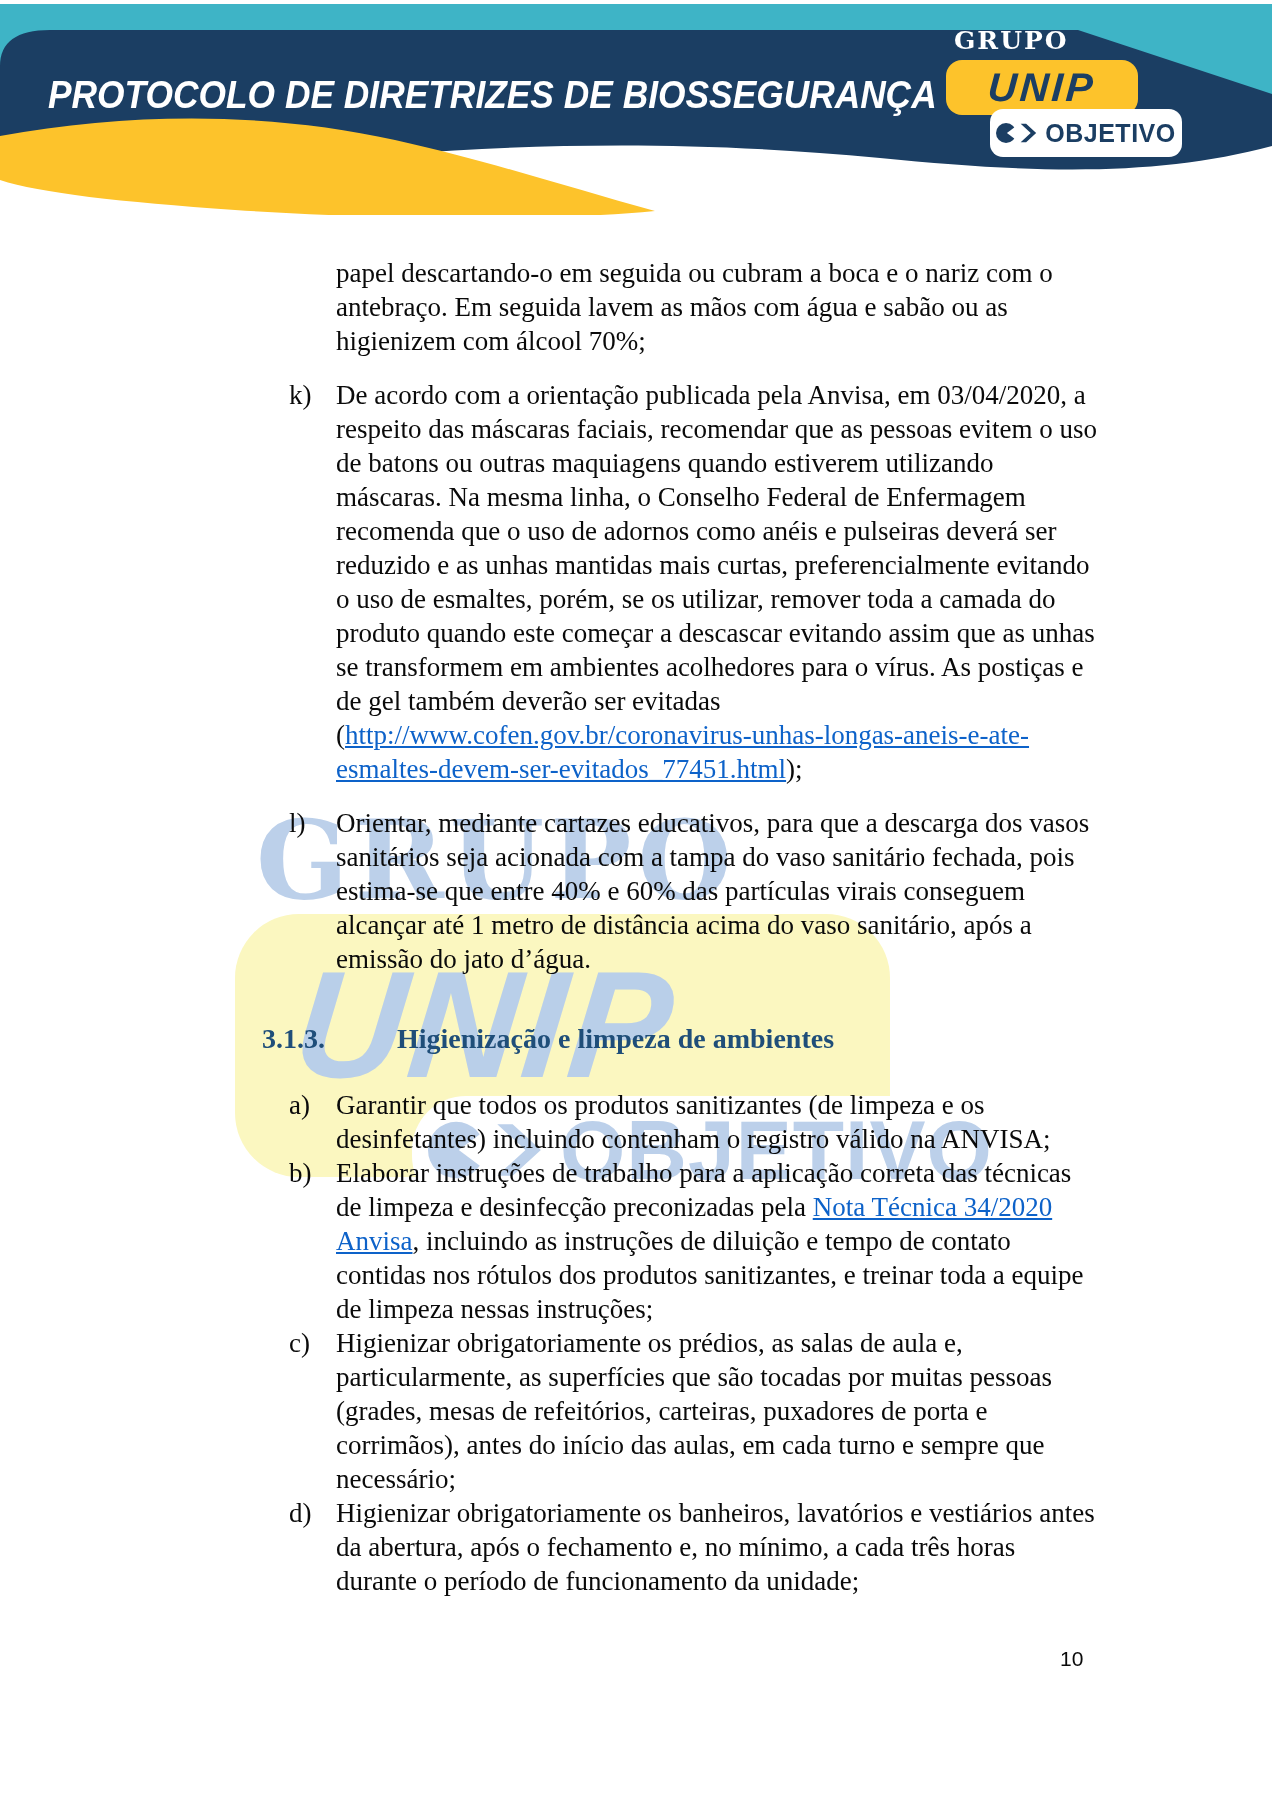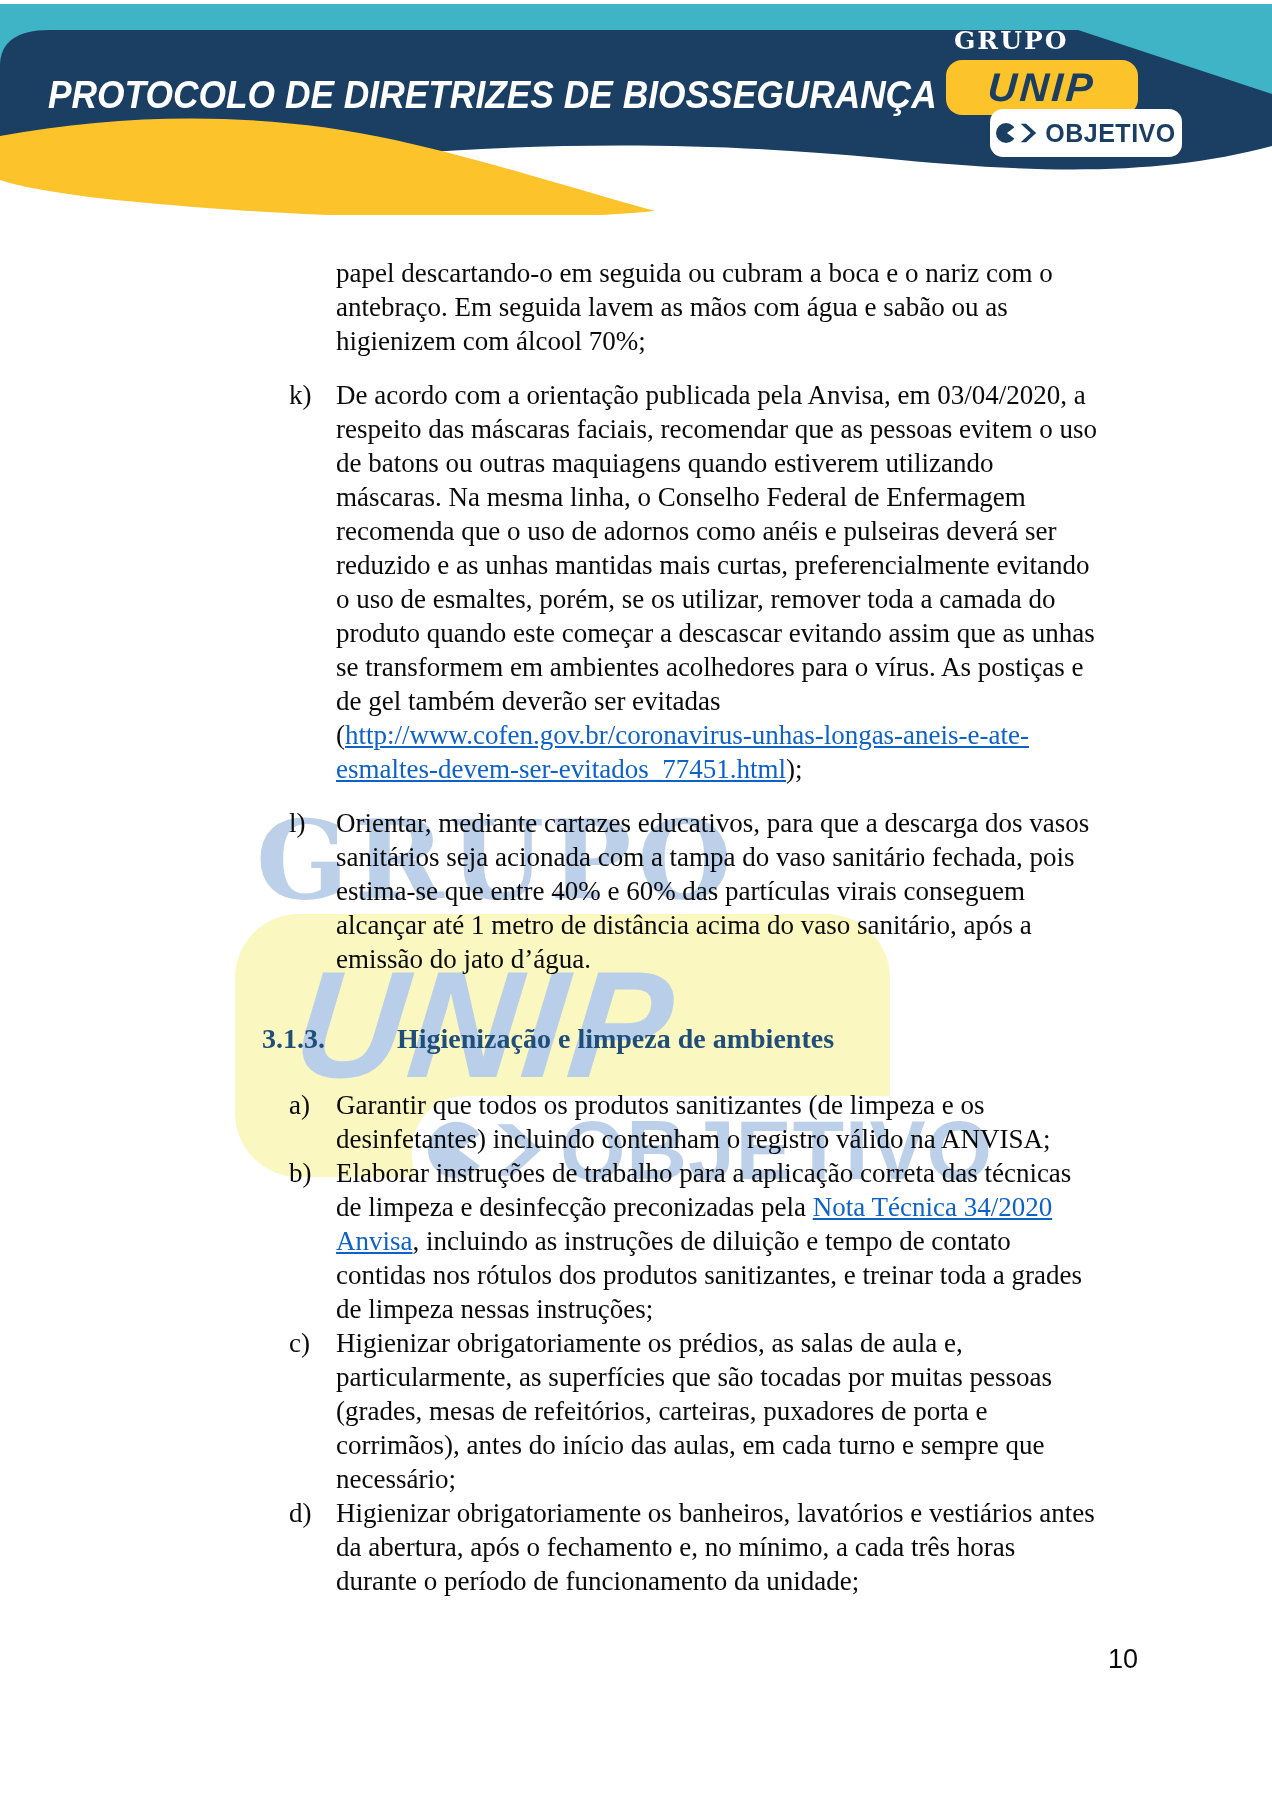--- a/index.html
+++ b/index.html
@@ -83,21 +83,21 @@
   .list-kl{margin-top:20px;}
   .list-kl li + li{margin-top:20px;}
   .section-heading{
     margin-top:46px;margin-left:-74px;display:flex;
     color:var(--heading);font-weight:bold;font-size:28px;line-height:34px;
   }
   .section-heading .sec-num{width:135px;flex:none;}
   .list-abcd{margin-top:32px;}
   .page-number{
     position:absolute;top:1642px;left:1060px;z-index:1;
-    font-size:27px;line-height:34px;margin-left:48px;
+    font-size:21px;line-height:34px;
   }
 </style>
 </head>
 <body>
 
 <header class="page-header">
   <svg width="1272" height="215" viewBox="0 0 1272 215">
     <rect x="0" y="4" width="1272" height="116" fill="#3eb4c6"></rect>
     <path fill="#1b3e63" d="M0,152 L0,66 Q0,30 50,30 L1078,30 L1272,94 L1272,146
          C1160,176 1040,174 880,158
@@ -160,21 +160,21 @@
     <span>Higienização e limpeza de ambientes</span>
   </h2>
 
   <ul class="doc-list list-abcd">
     <li>
       <span class="li-marker">a)</span>
       <span>Garantir que todos os produtos sanitizantes (de limpeza e os desinfetantes) incluindo contenham o registro válido na ANVISA;</span>
     </li>
     <li>
       <span class="li-marker">b)</span>
-      <span>Elaborar instruções de trabalho para a aplicação correta das técnicas de limpeza e desinfecção preconizadas pela </span><a href="#">Nota Técnica 34/2020 Anvisa</a><span>, incluindo as instruções de diluição e tempo de contato contidas nos rótulos dos produtos sanitizantes, e treinar toda a grades de limpeza nessas instruções;</span>
+      <span>Elaborar instruções de trabalho para a aplicação correta das técnicas de limpeza e desinfecção preconizadas pela </span><a href="#">Nota Técnica 34/2020 Anvisa</a><span>, incluindo as instruções de diluição e tempo de contato contidas nos rótulos dos produtos sanitizantes, e treinar toda a equipe de limpeza nessas instruções;</span>
     </li>
     <li>
       <span class="li-marker">c)</span>
       <span>Higienizar obrigatoriamente os prédios, as salas de aula e, particularmente, as superfícies que são tocadas por muitas pessoas (grades, mesas de refeitórios, carteiras, puxadores de porta e corrimãos), antes do início das aulas, em cada turno e sempre que necessário;</span>
     </li>
     <li>
       <span class="li-marker">d)</span>
       <span>Higienizar obrigatoriamente os banheiros, lavatórios e vestiários antes da abertura, após o fechamento e, no mínimo, a cada três horas durante o período de funcionamento da unidade;</span>
     </li>
   </ul>

